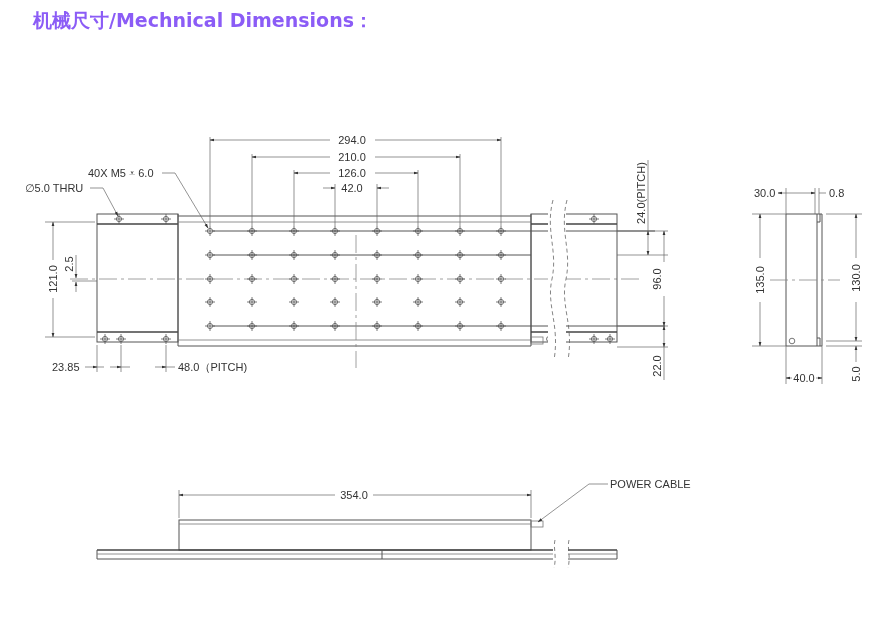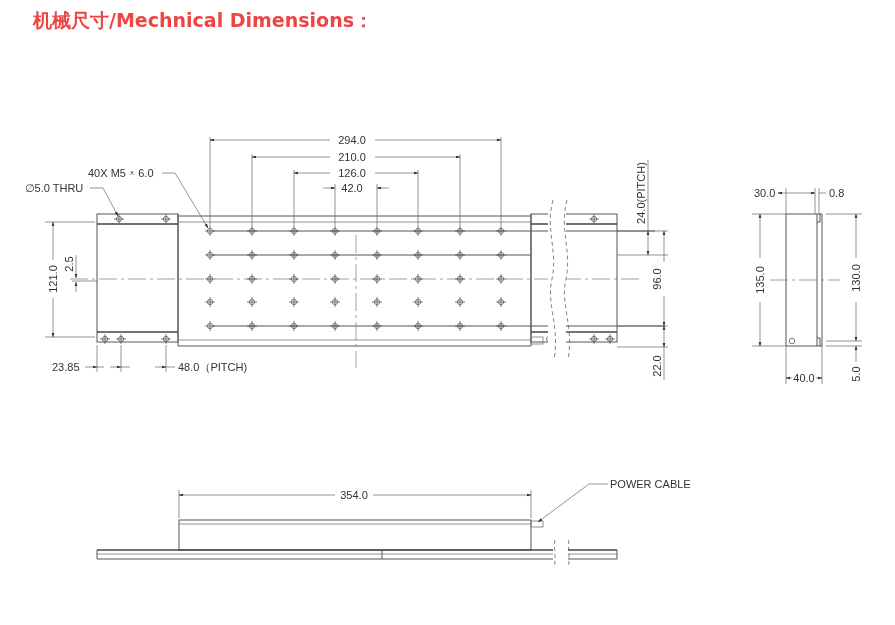--- a/index.html
+++ b/index.html
@@ -1,17 +1,17 @@
 <!DOCTYPE html>
 <html><head>
 <meta charset="utf-8">
 <style>
   html, body { margin: 0; padding: 0; background: #ffffff; }
   body { width: 895px; height: 625px; position: relative; overflow: hidden; font-family: "Liberation Sans", "DejaVu Sans", sans-serif; }
-  .title { position: absolute; left: 33px; top: 8px; font-size: 19px; font-weight: bold; color: #ef4444; letter-spacing: 0px; font-family: "DejaVu Sans", "Liberation Sans", sans-serif; }
+  .title { position: absolute; left: 33px; top: 8px; font-size: 19px; font-weight: bold; color: #8b5cf6; letter-spacing: 0px; font-family: "DejaVu Sans", "Liberation Sans", sans-serif; }
   svg { position: absolute; left: 0; top: 0; }
   .ln { stroke: #555; stroke-width: 1; fill: none; }
   .thin { stroke: #777; stroke-width: 0.8; fill: none; }
   .dim { stroke: #666; stroke-width: 0.7; fill: none; }
   .center { stroke: #888; stroke-width: 0.8; fill: none; stroke-dasharray: 18 4 3 4; }
   .dash { stroke: #666; stroke-width: 0.8; fill: none; stroke-dasharray: 4 3; }
   .thick { stroke: #444; stroke-width: 1.6; fill: none; }
   .txt { font-family: "Liberation Sans", "DejaVu Sans", sans-serif; font-size: 11px; fill: #333; }
   .hole { stroke: #555; stroke-width: 0.8; fill: none; }
   .arrow { fill: #333; }

